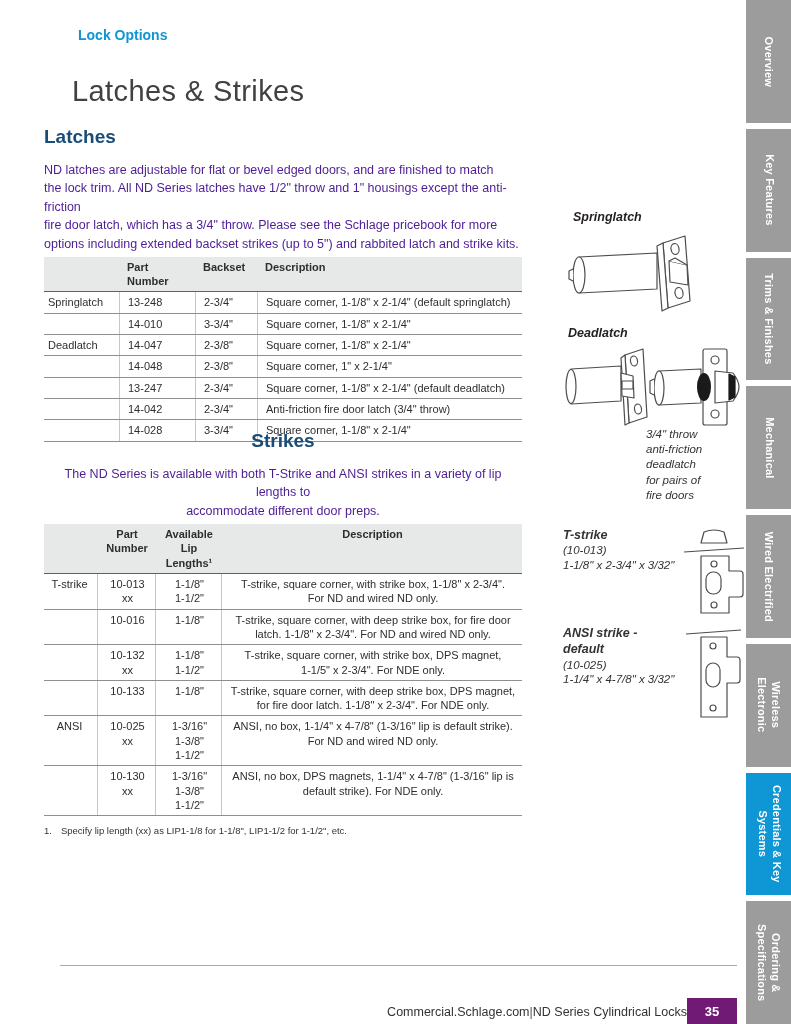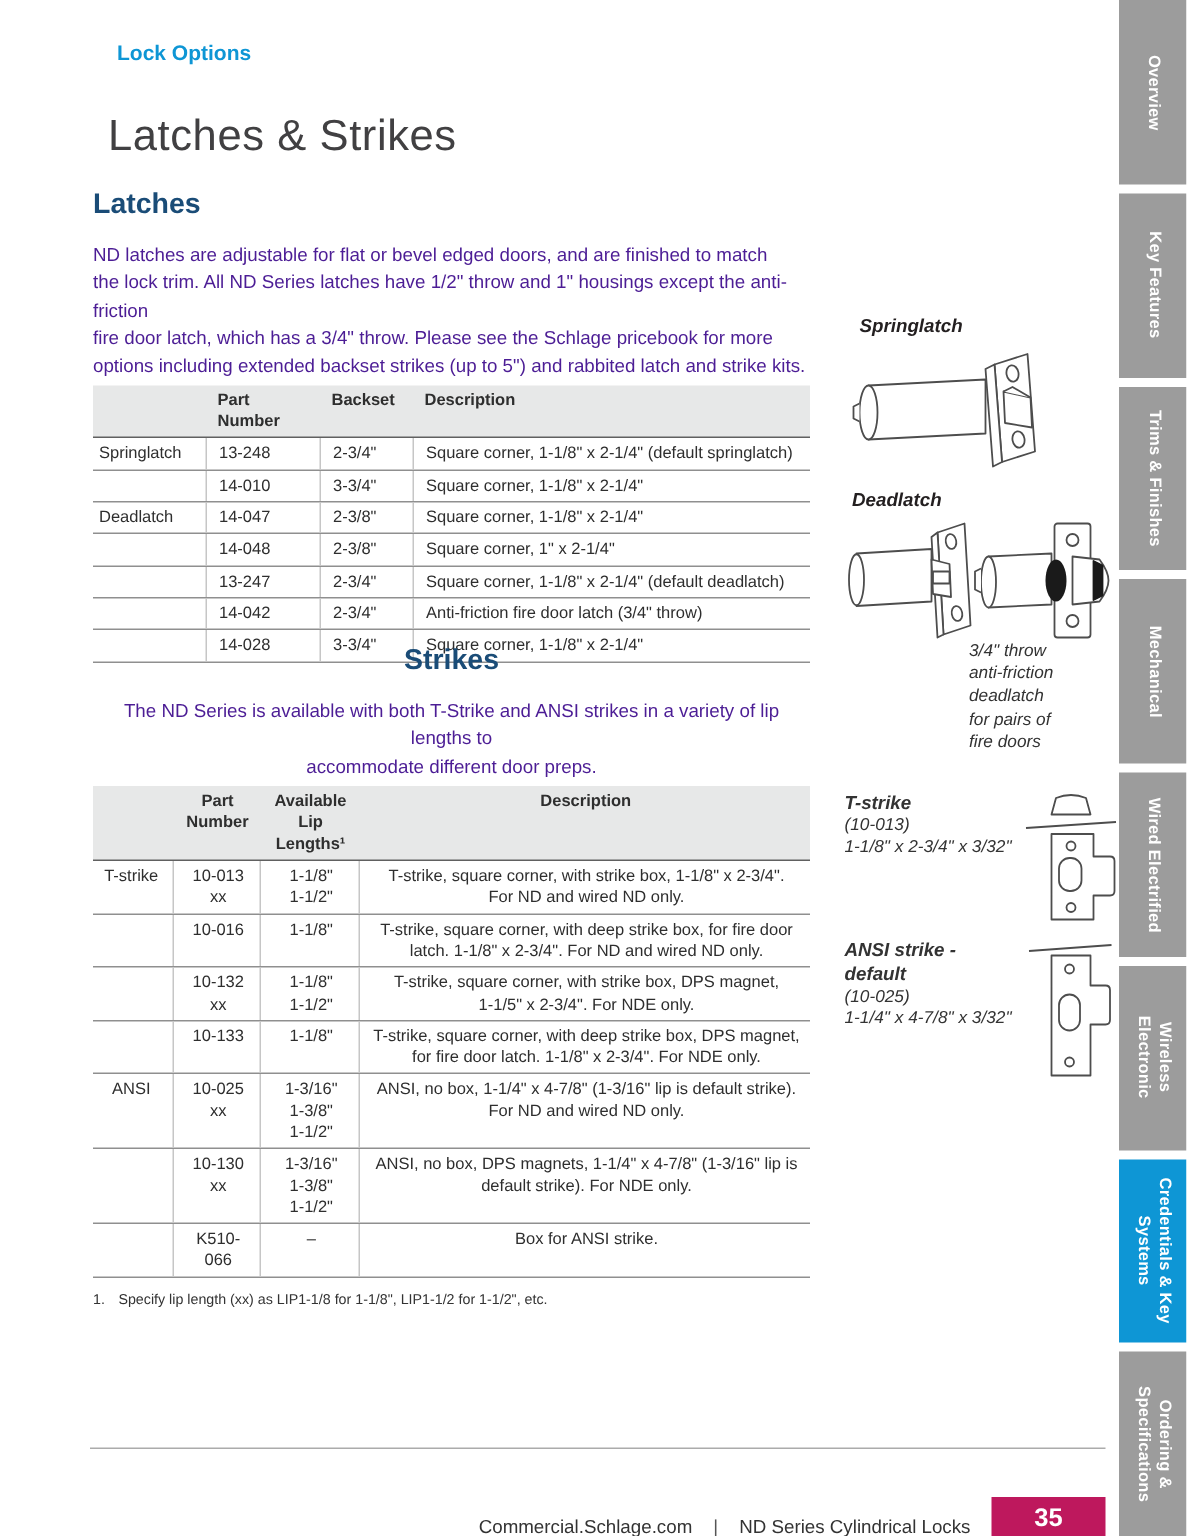--- a/index.html
+++ b/index.html
@@ -3,21 +3,21 @@
 <meta charset="utf-8">
 <style>
   html,body{margin:0;padding:0;}
   body{font-family:"Liberation Sans",sans-serif;background:#fff;}
   .page{position:relative;width:791px;height:1024px;background:#fff;overflow:hidden;}
 
   
   .eyebrow{position:absolute;left:62px;top:27px;font-size:14px;font-weight:bold;color:#0e96d5;padding-left:16px;}
   .page-title{position:absolute;left:72px;top:56px;font-size:29px;font-weight:400;color:#414042;letter-spacing:.4px;}
 
-  .sec{position:absolute;left:62px;width:478px;color:#2e2e2e;}
+  .sec{position:absolute;left:44px;width:478px;color:#2e2e2e;}
   #sec-latches{top:126px;}
   #sec-strikes{top:430px;text-align:center;}
   .sec h2{margin:0 0 13px 0;font-size:19px;font-weight:bold;color:#1a4c77;}
   .sec p{margin:0;font-size:12.5px;line-height:1.47;white-space:pre-line;color:#4c1d95;}
 
   
   .tbl{margin-top:4px;font-size:11px;color:#2e2e2e;}
   .tr{display:grid;border-bottom:1px solid #8f8f8f;}
   .t1 .tr{grid-template-columns:75px 76px 62px 1fr;}
   .t2 .tr{grid-template-columns:53px 58px 66px 1fr;}
@@ -37,23 +37,23 @@
   .line-art{stroke:#4d4d4d;fill:#fff;stroke-width:1.2;stroke-linejoin:round;}
 
   
   .sidebar{position:absolute;right:0;top:0;bottom:0;width:45px;display:flex;flex-direction:column;gap:6px;}
   .tab{flex:1;background:#9c9c9c;display:flex;align-items:center;justify-content:center;cursor:pointer;}
   .tab.active{background:#0e96d5;}
   .tab-label{transform:rotate(90deg);white-space:pre;text-align:center;color:#fff;font-size:11px;font-weight:bold;line-height:1.25;letter-spacing:.2px;}
 
   
   .footer-rule{position:absolute;left:60px;right:54px;top:965px;height:1px;background:#ababab;}
-  .footer{position:absolute;top:998px;right:54px;display:flex;align-items:flex-end;gap:14px;font-size:12.5px;color:#333;}
+  .footer{position:absolute;top:998px;right:54px;display:flex;align-items:center;font-size:12.5px;color:#333;}
   .footer .sep{color:#555;}
-  .page-badge{width:76px;height:27px;background:#be185d;color:#fff;font-size:17px;font-weight:bold;display:flex;align-items:center;justify-content:center;}
+  .page-badge{width:50px;height:27px;background:#701a75;color:#fff;font-size:13px;font-weight:bold;display:flex;align-items:center;justify-content:center;}
 </style>
 </head>
 <body>
 
 <div class="page">
 
   <div class="eyebrow">Lock Options</div>
   <h1 class="page-title">Latches &amp; Strikes</h1>
 
   <section class="sec" id="sec-latches">
@@ -169,26 +169,20 @@
 For ND and wired ND only.</div>
       </div>
       <div class="tr">
         <div class="td grp"></div>
         <div class="td">10-130 xx</div>
         <div class="td">1-3/16"
 1-3/8"
 1-1/2"</div>
         <div class="td">ANSI, no box, DPS magnets, 1-1/4" x 4-7/8" (1-3/16" lip is
 default strike). For NDE only.</div>
-      </div>
-      <div class="tr">
-        <div class="td grp"></div>
-        <div class="td">K510-066</div>
-        <div class="td">–</div>
-        <div class="td">Box for ANSI strike.</div>
       </div>
     </div>
 
     <div class="footnote">
       <span>1.</span>
       <span>Specify lip length (xx) as LIP1-1/8 for 1-1/8", LIP1-1/2 for 1-1/2", etc.</span>
     </div>
   </section>
 
   <div class="illus">

